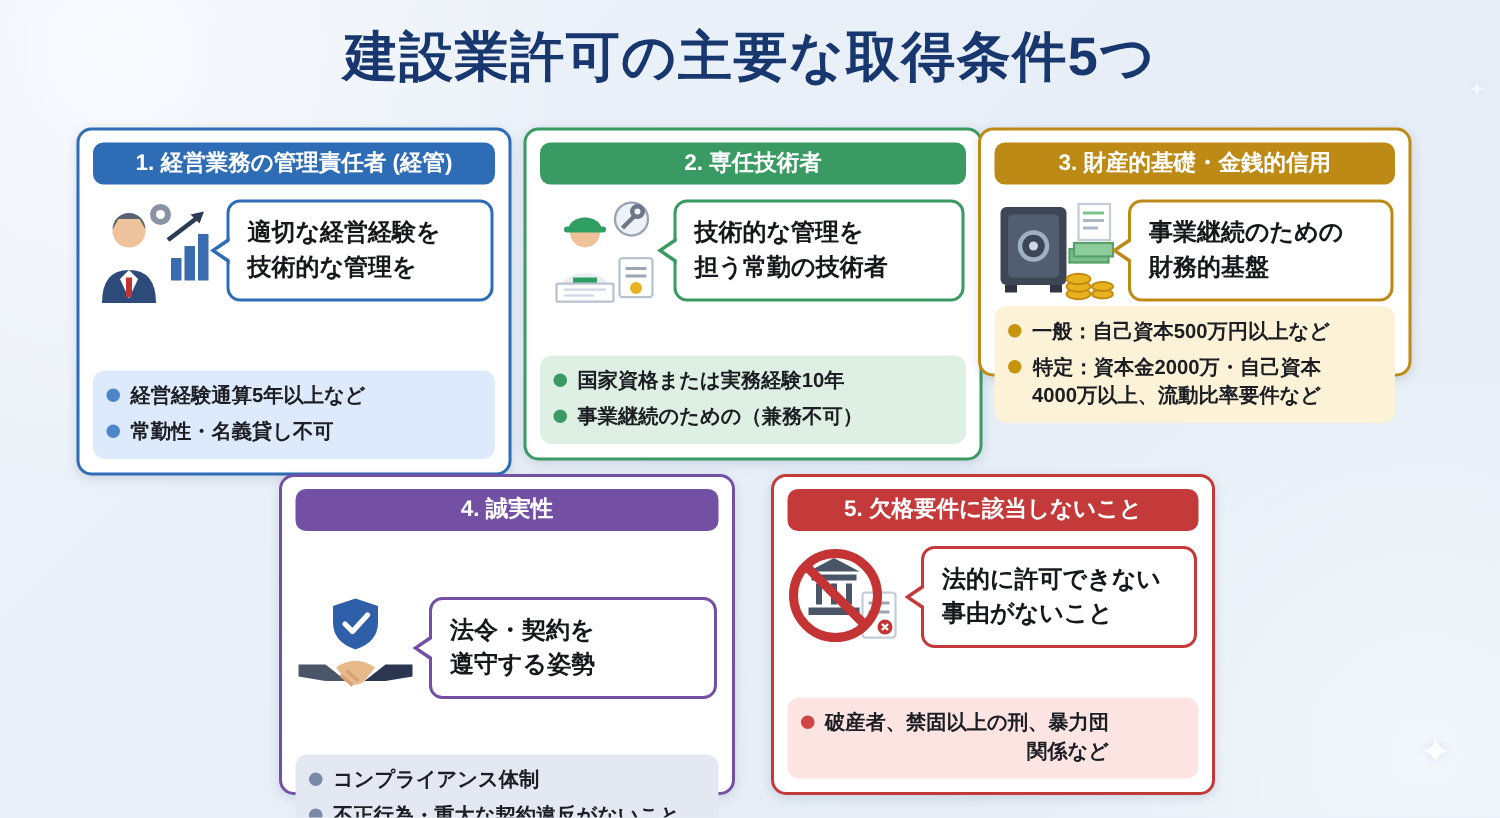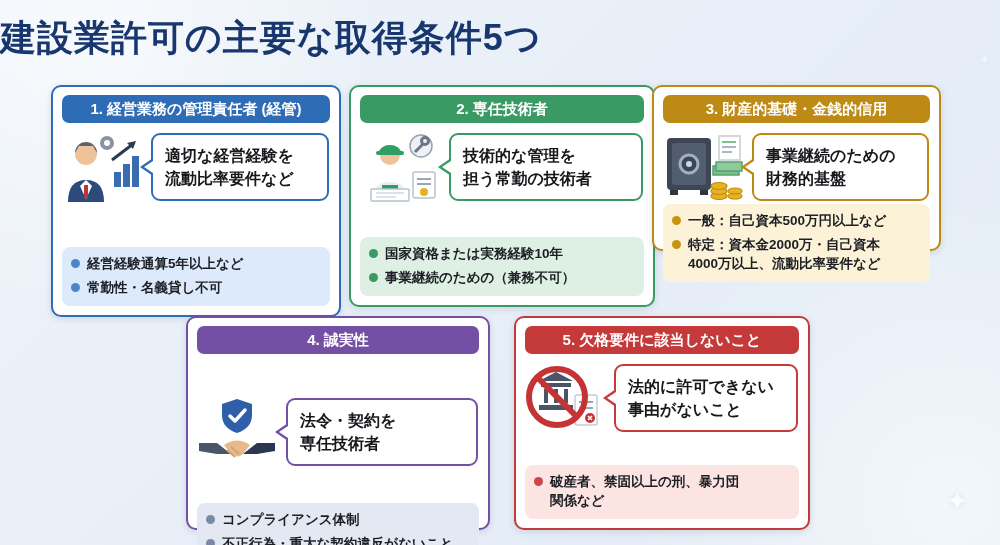--- a/index.html
+++ b/index.html
@@ -10,21 +10,21 @@
   }
   .stage {
     position:relative; width:1000px; height:545px;
     background:
       radial-gradient(circle at 8% 6%, #f7fafd 0%, rgba(247,250,253,0) 28%),
       radial-gradient(circle at 95% 92%, #f2f7fb 0%, rgba(242,247,251,0) 30%),
       linear-gradient(135deg,#eef3f9 0%,#e7eef7 55%,#e3ebf4 100%);
   }
   .page-title {
     position:absolute; top:14px; left:0; width:1000px;
-    font-size:36px; font-weight:800;
+    text-align:center; font-size:36px; font-weight:800;
     color:#17376e; letter-spacing:1px;
   }
   .card {
     position:absolute; background:#ffffff; border-radius:10px;
     border:2px solid var(--main); display:flex; flex-direction:column;
     box-shadow:0 2px 7px rgba(30,60,100,.14);
   }
   .c1 { --main:#2e6cb5; --light:#dceafc; --dot:#4a86c8; left:51px;  top:85px;  width:290px; height:232px; }
   .c2 { --main:#3a9a63; --light:#def0e3; --dot:#3a9a63; left:349px; top:85px;  width:306px; height:222px; }
   .c3 { --main:#bd8a16; --light:#fbf2d7; --dot:#c8940f; left:652px; top:85px;  width:289px; height:166px; }
@@ -51,21 +51,21 @@
     border-right:13px solid var(--main);
   }
   .bubble::after {
     content:""; position:absolute; left:-9px; top:50%; transform:translateY(-50%);
     border-top:8px solid transparent; border-bottom:8px solid transparent;
     border-right:12px solid #ffffff;
   }
   .bullets {
     margin:6px 9px 9px; margin-top:auto; padding:8px 9px; border-radius:8px;
     background:var(--light); list-style:none;
-    display:flex; flex-direction:column; gap:5px;
+    display:flex; flex-direction:column; gap:5px;text-align:right;
   }
   .bullet { display:flex; align-items:flex-start; gap:7px; }
   .dot {
     flex:0 0 auto; width:9px; height:9px; border-radius:50%;
     background:var(--dot); margin-top:4px;
   }
   .bullet-text {
     font-size:13.5px; font-weight:700; color:#1c1e24;
     line-height:1.4; white-space:pre-line;
   }
@@ -93,21 +93,21 @@
           <circle cx="45" cy="11" r="7" fill="#8a93a3"></circle>
           <circle cx="45" cy="11" r="3" fill="#ffffff"></circle>
           <circle cx="24" cy="22" r="11" fill="#eec29a"></circle>
           <path d="M13 21 a11 11 0 0 1 22 0 l-4 -7 h-14 z" fill="#5a6470"></path>
           <path d="M6 70 q0 -22 18 -22 t18 22 z" fill="#2e4a7a"></path>
           <path d="M24 48 l-6 6 6 13 6 -13 z" fill="#ffffff"></path>
           <rect x="22" y="53" width="4" height="13" fill="#c23434"></rect>
         </svg>
       </span>
       <div class="bubble">適切な経営経験を
-流動比率要件など</div>
+技術的な管理を</div>
     </div>
     <ul class="bullets">
       <li class="bullet">
         <span class="dot"></span>
         <span class="bullet-text">経営経験通算5年以上など</span>
       </li>
       <li class="bullet">
         <span class="dot"></span>
         <span class="bullet-text">常勤性・名義貸し不可</span>
       </li>
@@ -200,21 +200,21 @@
         <svg width="80" height="70" viewBox="0 0 80 70">
           <path d="M40 2 l15 5 v11 q0 13 -15 18 q-15 -5 -15 -18 v-11 z" fill="#2f5fa8"></path>
           <path d="M33 19 l5 5 10 -11" stroke="#ffffff" stroke-width="3.5" fill="none" stroke-linecap="round" stroke-linejoin="round"></path>
           <path d="M2 46 h18 l14 11 h-14 l-18 -3 z" fill="#4a5568"></path>
           <path d="M78 46 h-18 l-14 11 h14 l18 -3 z" fill="#2b3650"></path>
           <path d="M27 48 q13 -9 26 0 l-7 9 q-6 5 -12 0 z" fill="#e8b98a"></path>
           <path d="M34 50 l8 7 M30 53 l8 7" stroke="#d6a272" stroke-width="2" fill="none"></path>
         </svg>
       </span>
       <div class="bubble">法令・契約を
-専任技術者</div>
+遵守する姿勢</div>
     </div>
     <ul class="bullets">
       <li class="bullet">
         <span class="dot"></span>
         <span class="bullet-text">コンプライアンス体制</span>
       </li>
       <li class="bullet">
         <span class="dot"></span>
         <span class="bullet-text">不正行為・重大な契約違反がないこと</span>
       </li>

